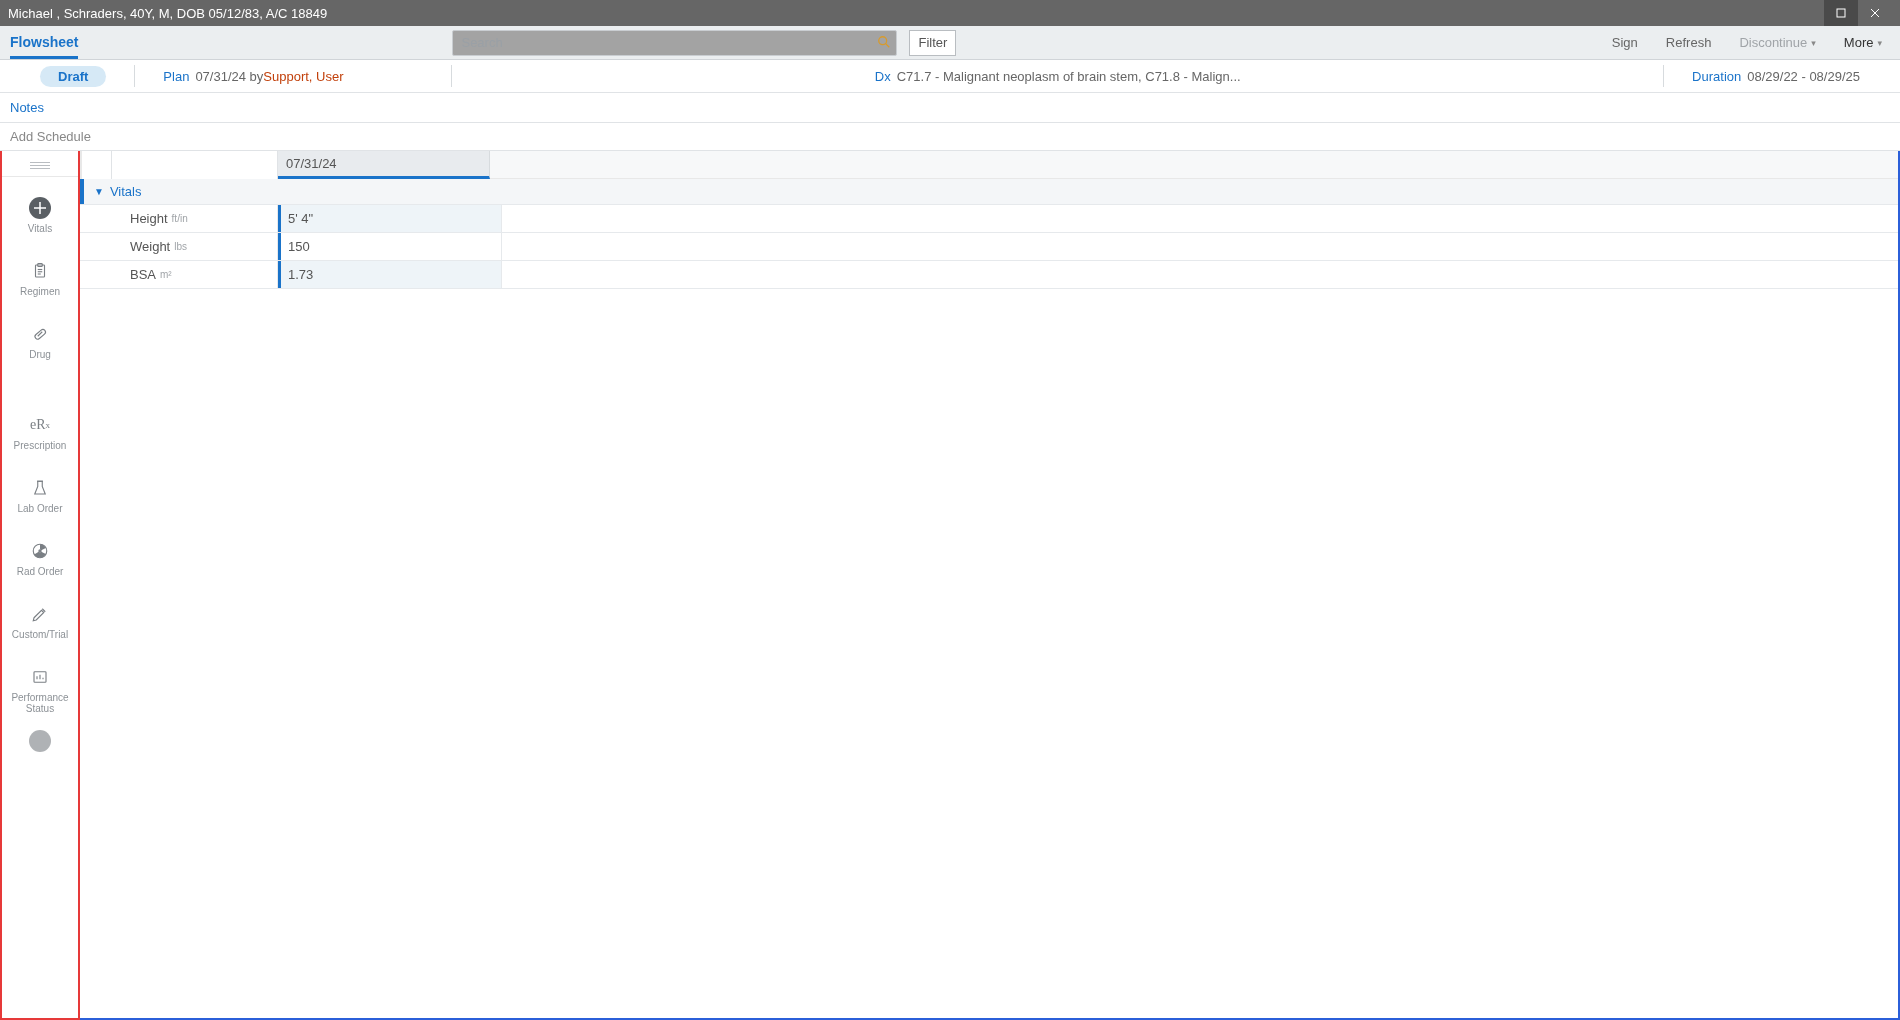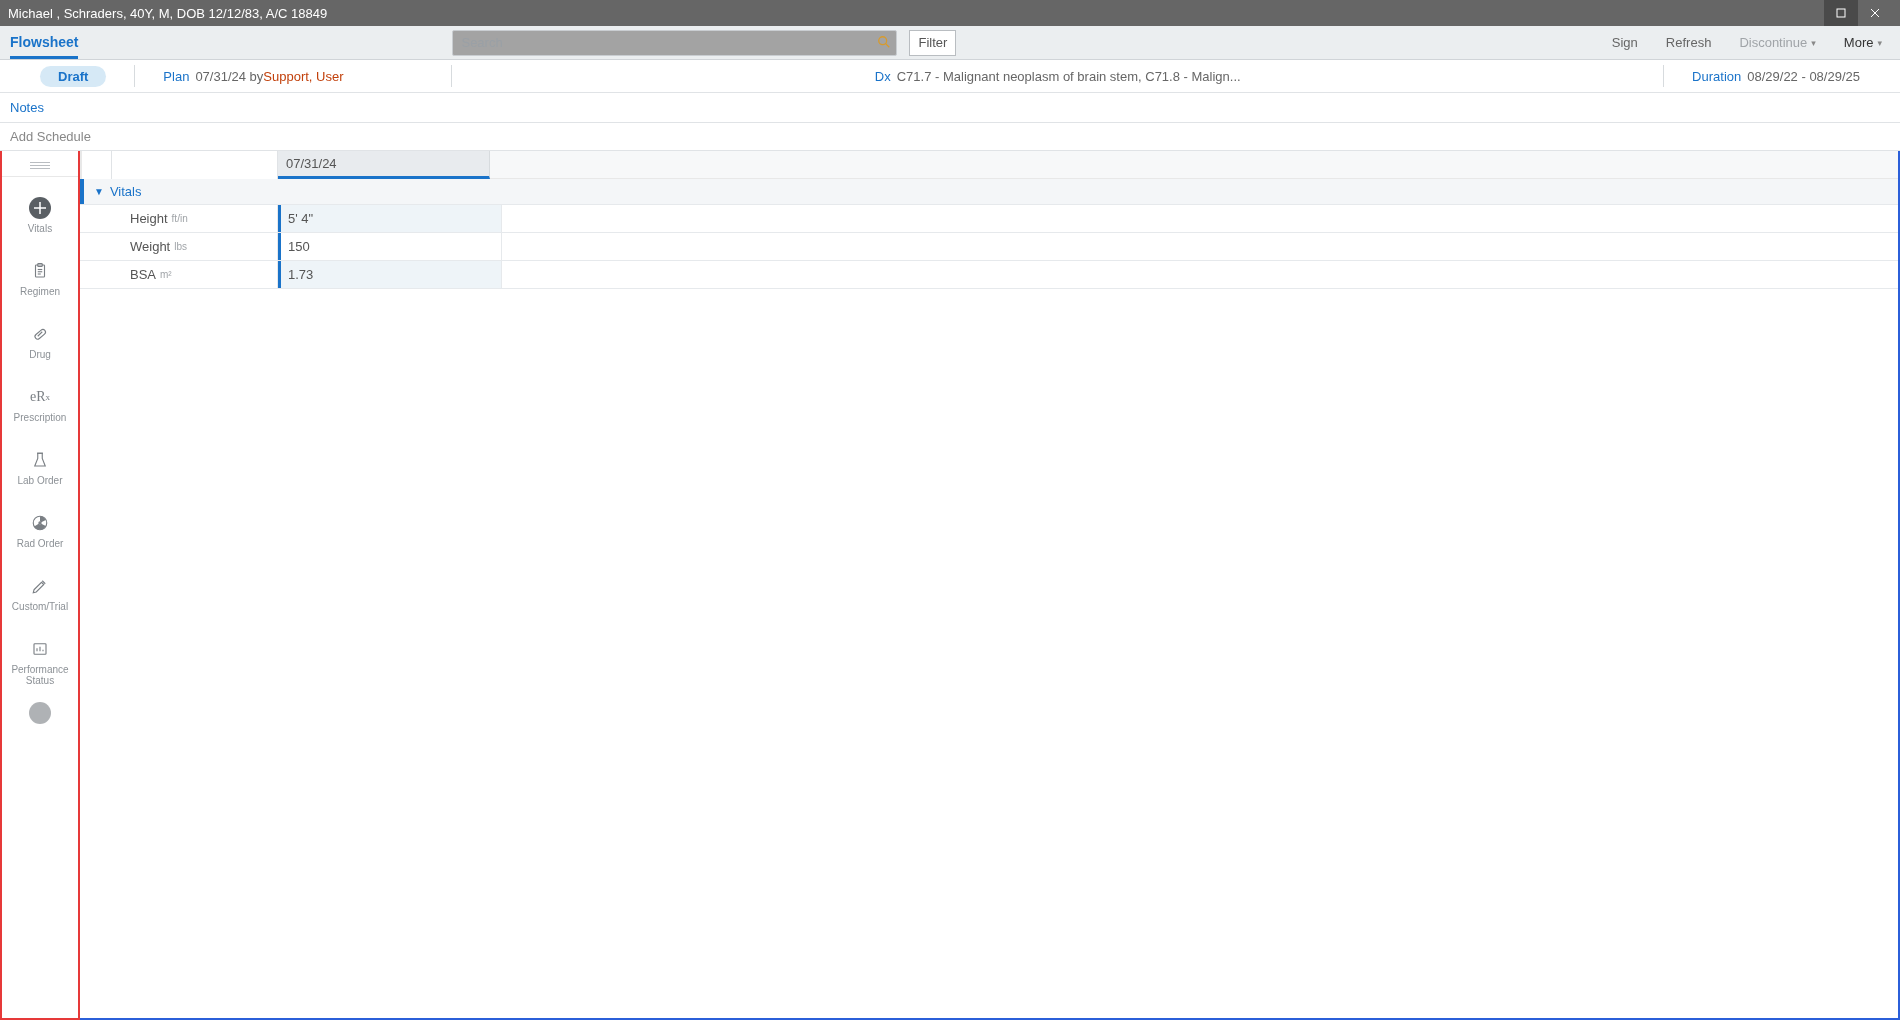--- a/index.html
+++ b/index.html
@@ -84,21 +84,21 @@
 .datarow .valuecell { width: 224px; position: relative; display: flex; align-items: center; padding-left: 10px; font-size: 13px; color: #555; border-right: 1px solid #e6e9ec; }
 .datarow .valuecell::before { content: ""; position: absolute; left: 0; top: 0; bottom: 0; width: 3px; background: #1a73c9; }
 .datarow:nth-child(odd) .valuecell { background: #eef4f8; }
 .datarow:nth-child(even) .valuecell { background: #fff; }
 
 </style>
 </head>
 <body>
 
 <div class="titlebar">
-  <span class="title">Michael , Schraders, 40Y, M, DOB 12/12/83, A/C 18849</span>
+  <span class="title">Michael , Schraders, 40Y, M, DOB 05/12/83, A/C 18849</span>
   <div class="winbtns">
     <div class="winbtn max">
       <svg>
           <rect x="1" y="1" width="8" height="8"></rect>
         </svg>
     </div>
     <div class="winbtn">
       <svg>
           <line x1="1" y1="1" x2="9" y2="9"></line>
           <line x1="9" y1="1" x2="1" y2="9"></line>
@@ -196,21 +196,21 @@
       <div class="nicon">
         <svg viewBox="0 0 24 24" fill="none" stroke="#7a7f84" stroke-width="1.5">
             <rect x="4" y="9" width="16" height="7" rx="3.5" transform="rotate(-40 12 12)"></rect>
             <line x1="9" y1="15" x2="15" y2="9"></line>
           </svg>
       </div>
       <span class="nlabel">Drug</span>
     </div>
 
     <div class="navitem">
-      <div class="nicon" style="font-family:Georgia,serif; font-size:14px; color:#7a7f84; font-weight:500;">eR<sub style="font-size:9px;">x</sub></div>
+      <div class="nicon" style="font-family:Georgia,serif; font-size:14px; color:#7a7f84; font-weight:500;margin-top:28px;">eR<sub style="font-size:9px;">x</sub></div>
       <span class="nlabel">Prescription</span>
     </div>
 
     <div class="navitem">
       <div class="nicon">
         <svg viewBox="0 0 24 24" fill="none" stroke="#7a7f84" stroke-width="1.5">
             <path d="M9 3 L9 10 L5 20 L19 20 L15 10 L15 3 Z"></path>
             <line x1="8" y1="3" x2="16" y2="3"></line>
           </svg>
       </div>

